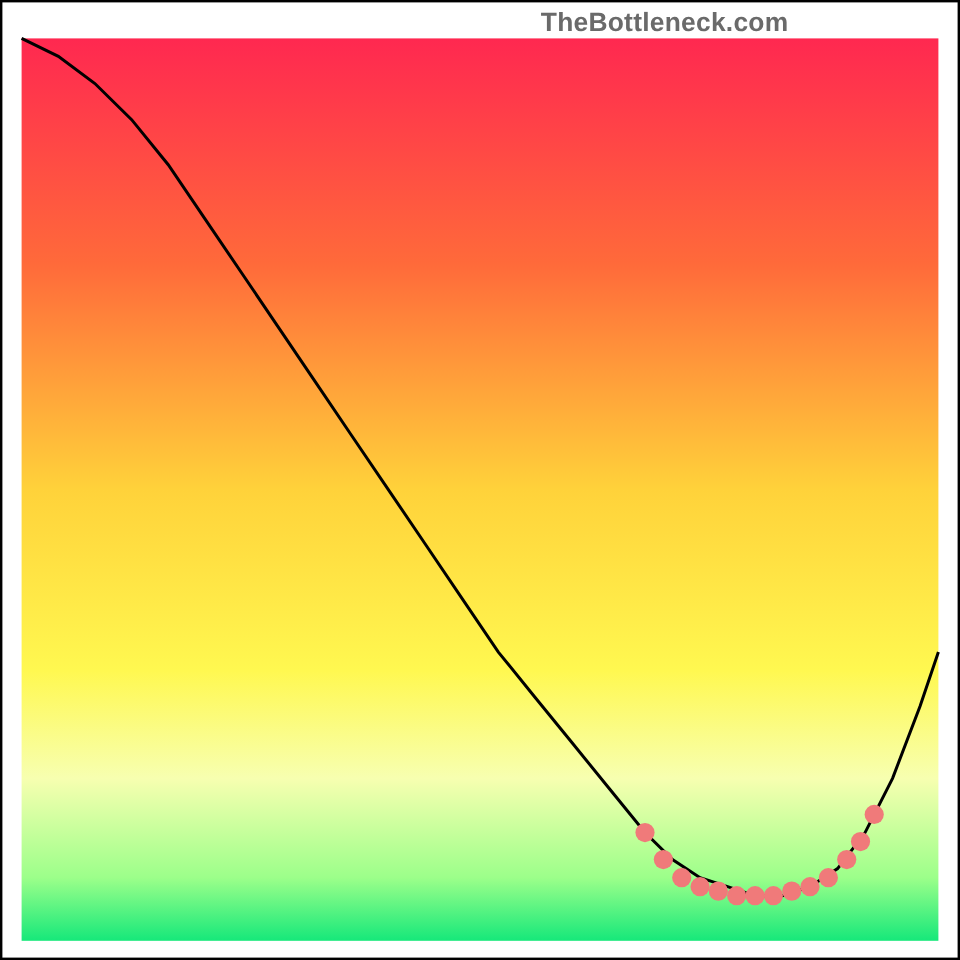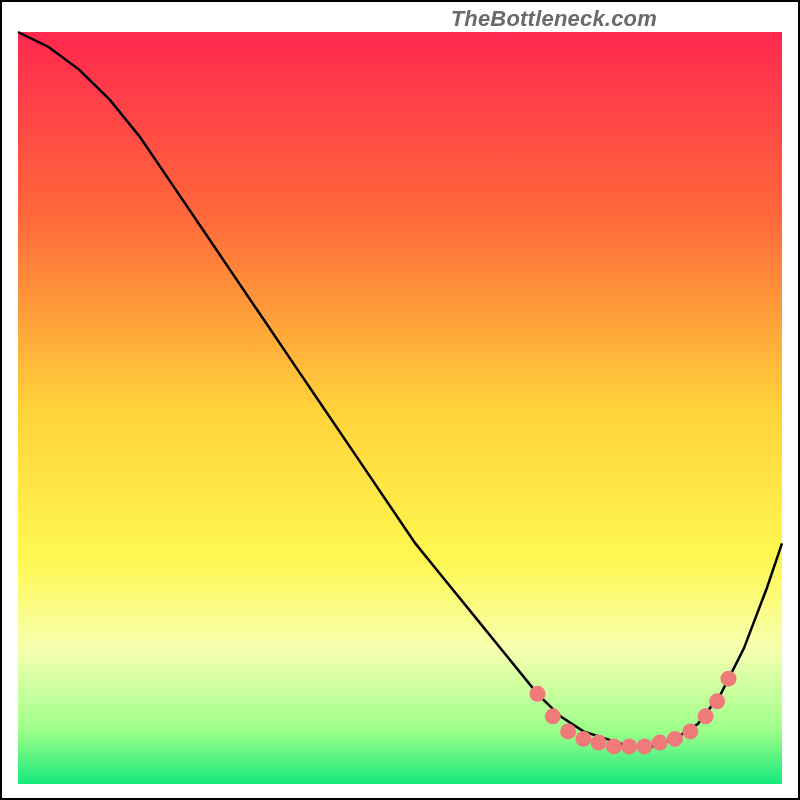--- a/index.html
+++ b/index.html
@@ -8,21 +8,20 @@
     width: 800px;
     height: 800px;
     background: #ffffff;
     font-family: Arial, Helvetica, sans-serif;
     overflow: hidden;
   }
   .chart-wrap {
     position: relative;
     width: 671px;
     height: 800px;
-    font-style: italic;
   }
   .watermark {
     position: absolute;
     top: 6px;
     right: 14px;
     font-size: 22px;
     font-weight: 600;
     color: #6a6a6a;
     letter-spacing: 0.2px;
     z-index: 10;

